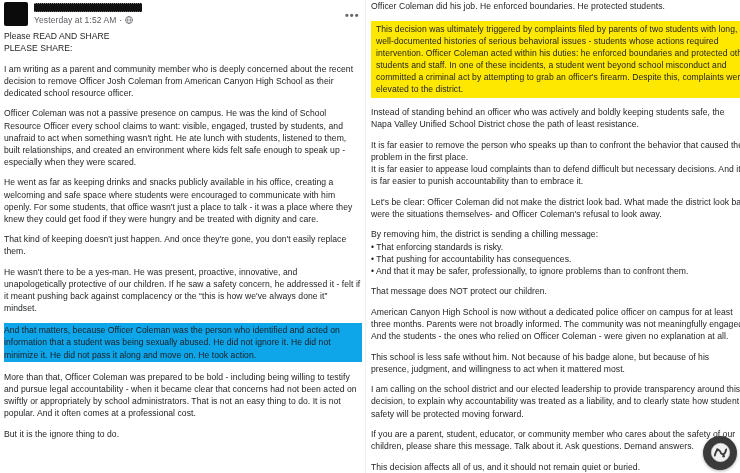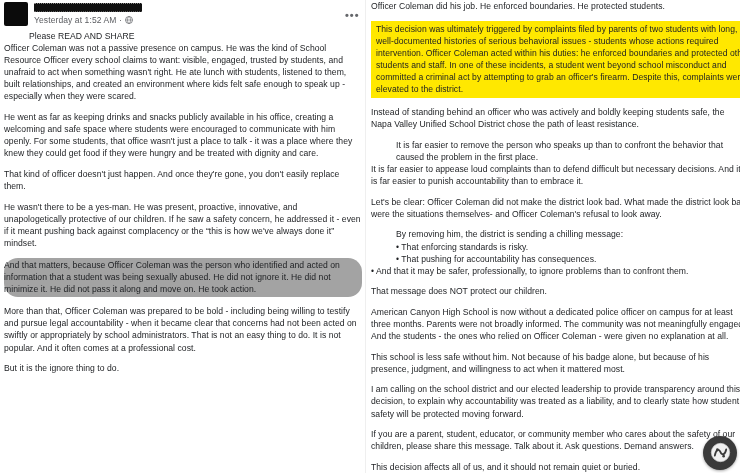--- a/index.html
+++ b/index.html
@@ -101,28 +101,26 @@
   .body-right {
     left: 5px;
     top: 0px;
     width: 376px;
   }
   .body-col p {
     margin: 0 0 8.5px 0;
   }
   .body-col p.tight {
     margin-bottom: 0px;
-    margin-left: 25px;
   }
   .hl {
-    background: #a3a3a3;
+    background: #0ea5e9;
     display: block;
     margin: 0 0 8.5px 0;
     padding: 1.5px 2px 1.5px 0px;
-    border-radius: 14px;
   }
   .hl-right {
     background: #ffe800;
     display: block;
     margin: 0 0 8.5px -5px;
     padding: 2px 0 2.5px 5px;
     width: 381px;
   }
 
   
@@ -157,24 +155,26 @@
               <line x1="1" y1="8" x2="15" y2="8" stroke="#5a5c60" stroke-width="1.1"></line>
             </svg>
           </span>
         </div>
       </div>
       <div class="menu-dots">•••</div>
     </div>
 
     <div class="body-col body-left" id="left-body">
         <p class="tight">Please READ AND SHARE</p>
+        <p class="">PLEASE SHARE:</p>
+        <p class="">I am writing as a parent and community member who is deeply concerned about the recent decision to remove Officer Josh Coleman from American Canyon High School as their dedicated school resource officer.</p>
         <p class="">Officer Coleman was not a passive presence on campus. He was the kind of School Resource Officer every school claims to want: visible, engaged, trusted by students, and unafraid to act when something wasn't right. He ate lunch with students, listened to them, built relationships, and created an environment where kids felt safe enough to speak up - especially when they were scared.</p>
         <p class="">He went as far as keeping drinks and snacks publicly available in his office, creating a welcoming and safe space where students were encouraged to communicate with him openly. For some students, that office wasn't just a place to talk - it was a place where they knew they could get food if they were hungry and be treated with dignity and care.</p>
-        <p class="">That kind of officer doesn't just happen. And once they're gone, you don't easily replace them.</p>
-        <p class="">He wasn't there to be a yes-man. He was present, proactive, innovative, and unapologetically protective of our children. If he saw a safety concern, he addressed it - even if it meant pushing back against complacency or the “this is how we've always done it” mindset.</p>
+        <p class="">That kind of keeping doesn't just happen. And once they're gone, you don't easily replace them.</p>
+        <p class="">He wasn't there to be a yes-man. He was present, proactive, innovative, and unapologetically protective of our children. If he saw a safety concern, he addressed it - felt if it meant pushing back against complacency or the “this is how we've always done it” mindset.</p>
         <p class="hl">And that matters, because Officer Coleman was the person who identified and acted on information that a student was being sexually abused. He did not ignore it. He did not minimize it. He did not pass it along and move on. He took action.</p>
         <p class="">More than that, Officer Coleman was prepared to be bold - including being willing to testify and pursue legal accountability - when it became clear that concerns had not been acted on swiftly or appropriately by school administrators. That is not an easy thing to do. It is not popular. And it often comes at a professional cost.</p>
         <p class="">But it is the ignore thing to do.</p>
       </div>
   </div>
 
   <div class="col-divider"></div>
 
   <div class="col col-right">
     <div class="body-col body-right" id="right-body">

